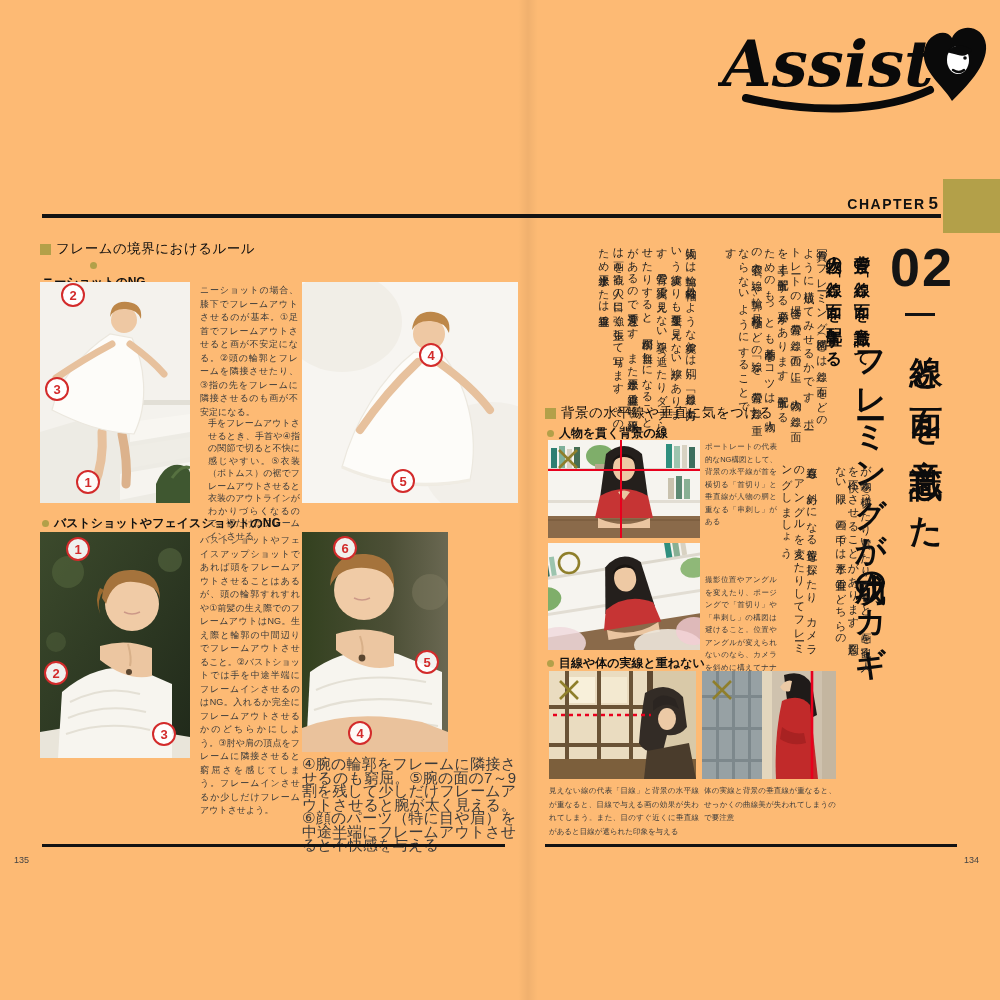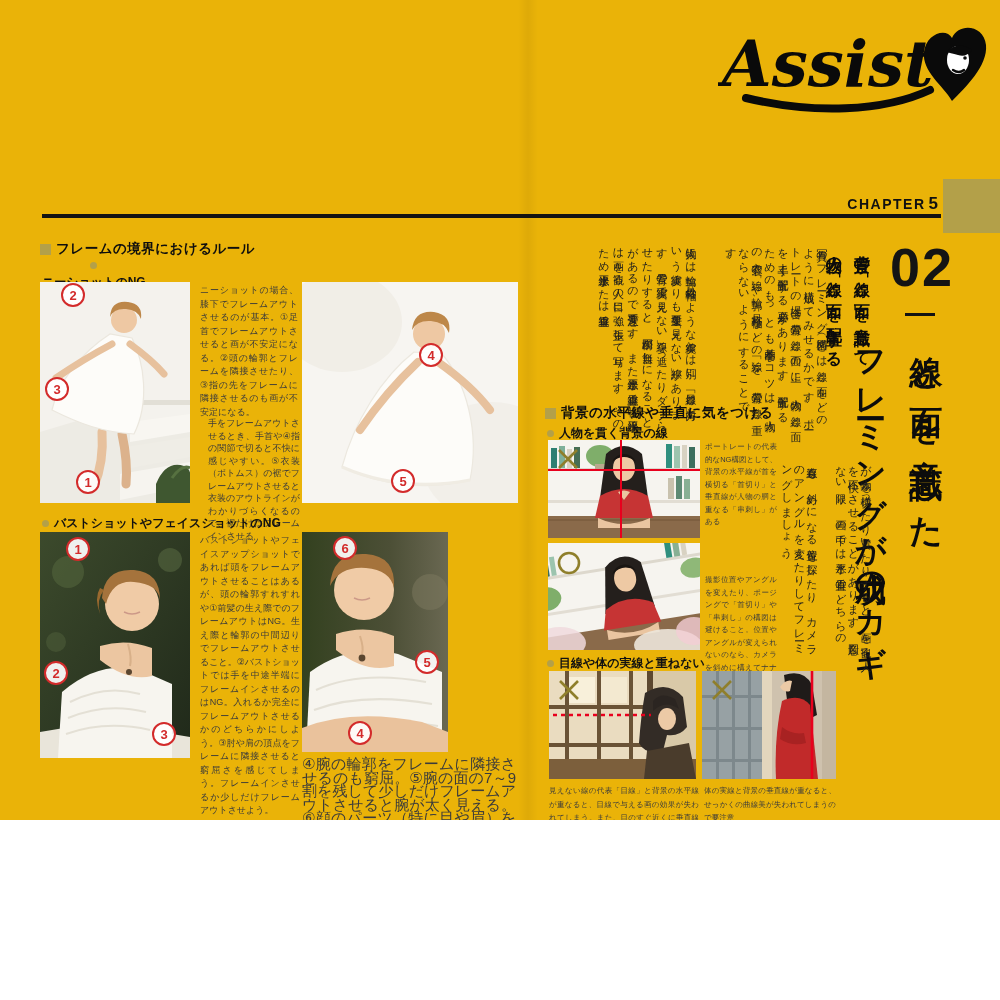--- a/index.html
+++ b/index.html
@@ -1,23 +1,23 @@
 <!DOCTYPE html>
 <html><head>
 <meta charset="utf-8">
 <style>
   html,body{margin:0;padding:0;background:#fff;}
-  #canvas{position:relative;width:1000px;height:820px;background:#eab308;overflow:hidden;
+  #canvas{position:relative;width:1000px;height:1000px;background:#fdba74;overflow:hidden;
           font-family:"Liberation Sans","DejaVu Sans",sans-serif;color:#222;}
   .abs{position:absolute;}
   .v{writing-mode:vertical-rl;text-orientation:mixed;}
   
   .rule{background:#131313;}
   
-  .sec-h{display:flex;align-items:center;gap:5px;font-weight:bold;font-size:13.5px;color:#0e0e0e;letter-spacing:.5px;}
+  .sec-h{display:flex;align-items:center;gap:5px;font-weight:normal;font-size:13.5px;color:#0e0e0e;letter-spacing:.5px;}
   .sq{width:11px;height:11px;background:#b3a049;flex:0 0 auto;}
   .bullet-h{display:flex;align-items:center;gap:5px;font-weight:bold;font-size:12px;color:#111;}
   .dot{width:7px;height:7px;border-radius:50%;background:#b3a049;flex:0 0 auto;}
   
   .note{font-size:9px;line-height:13.5px;color:#3b3b3b;text-align:justify;}
   .cap{font-size:7.5px;line-height:12.5px;color:#3b3b3b;text-align:justify;}
   .cap2{font-size:15px;line-height:13.5px;color:#3b3b3b;text-align:justify;}
   
   .lead{height:186px;font-size:11px;line-height:13px;letter-spacing:1.5px;color:#1d1d1d;}
   .vbody{height:186px;font-size:11px;line-height:14.5px;letter-spacing:.5px;color:#1d1d1d;}

